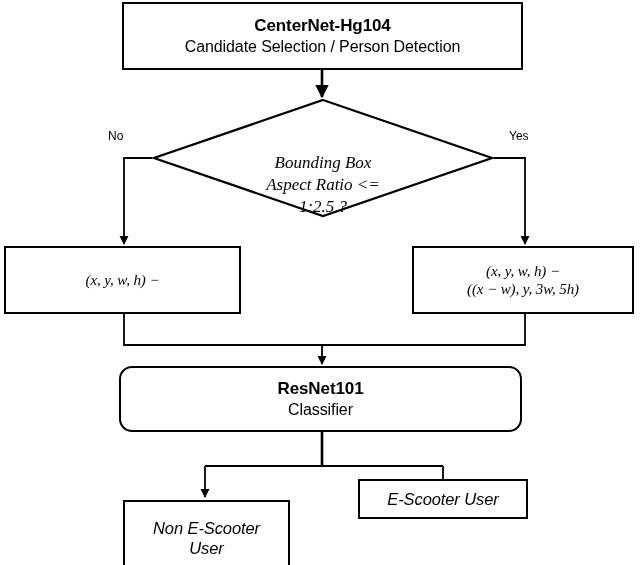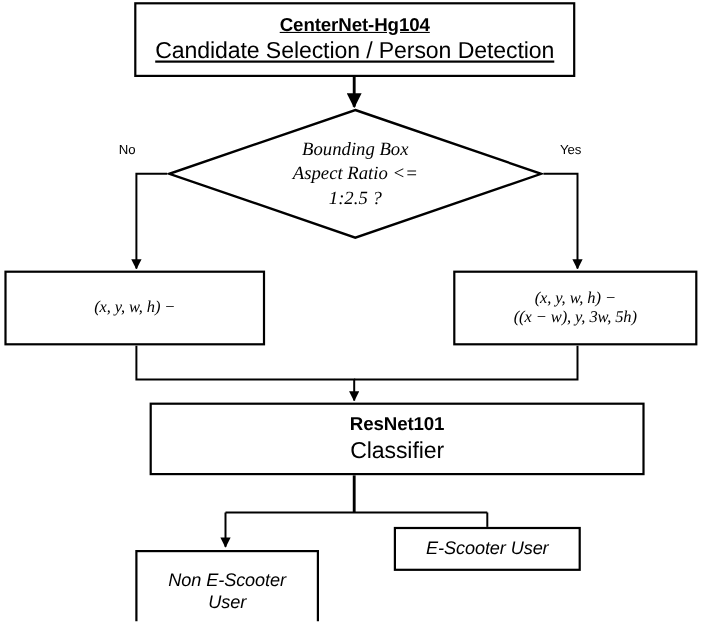--- a/index.html
+++ b/index.html
@@ -36,21 +36,21 @@
     line-height: 1.22;
   }
   .node .line-bold {
     font-weight: bold;
     font-size: 17px;
     color: #000;
     letter-spacing: -0.1px;
   }
   .node .line-plain {
     font-weight: normal;
-    font-size: 21px;
+    font-size: 16px;
     color: #000;
     letter-spacing: -0.1px;
   }
   .node.formula {
     font-family: "Liberation Serif", serif;
     font-style: italic;
     font-size: 16.5px;
     color: #000;
     border-width: 2px;
   }
@@ -86,21 +86,21 @@
     left: 0; top: 0;
     width: 342px; height: 120px;
   }
   #decision-text {
     position: absolute;
     left: 0; top: 0;
     width: 342px; height: 120px;
     display: flex;
     flex-direction: column;
     align-items: center;
-    justify-content: center;
+    justify-content: flex-end;
     font-family: "Liberation Serif", serif;
     font-style: italic;
     font-size: 17px;
     line-height: 1.3;
     color: #000;
     text-align: center;
   }
 
   .edge-label {
     position: absolute;
@@ -133,21 +133,21 @@
     <path d="M 525 314 L 525 345 L 322 345" stroke="#000000" stroke-width="1.8" fill="none"></path>
 
     <line x1="322" y1="432" x2="322" y2="466" stroke="#000000" stroke-width="2.6"></line>
     <line x1="205" y1="466" x2="443" y2="466" stroke="#000000" stroke-width="1.8"></line>
 
     <line x1="205" y1="466" x2="205" y2="497" stroke="#000000" stroke-width="1.8" marker-end="url(#arrow)"></line>
 
     <line x1="443" y1="466" x2="443" y2="497" stroke="#000000" stroke-width="1.8" marker-end="url(#arrow)"></line>
   </svg>
 
-  <div class="node" id="node-detector" style="left:122px; top:2px; width:401px; height:68px;text-decoration:underline;">
+  <div class="node" id="node-detector" style="left:122px; top:2px; width:401px; height:68px;">
     <div class="line-bold">CenterNet-Hg104</div>
     <div class="line-plain">Candidate Selection / Person Detection</div>
   </div>
 
   <div id="decision-wrap">
     <svg viewBox="0 0 342 120" xmlns="http://www.w3.org/2000/svg">
       <polygon points="171,2 340,60 171,118 2,60" fill="#ffffff" stroke="#000000" stroke-width="2.2"></polygon>
     </svg>
     <div id="decision-text">
       <div>Bounding Box</div>
@@ -161,21 +161,21 @@
 
   <div class="node formula" id="node-no-branch" style="left:4px; top:246px; width:237px; height:68px;">
     <div class="line-plain">(x, y, w, h) −</div>
   </div>
 
   <div class="node formula" id="node-yes-branch" style="left:412px; top:246px; width:222px; height:68px;">
     <div class="line-plain">(x, y, w, h) −</div>
     <div class="line-plain">((x − w), y, 3w, 5h)</div>
   </div>
 
-  <div class="node" id="node-classifier" style="left:136px; top:366px; width:450px; height:66px;">
+  <div class="node" id="node-classifier" style="left:119px; top:366px; width:403px; height:66px;border-radius:13px;">
     <div class="line-bold">ResNet101</div>
     <div class="line-plain">Classifier</div>
   </div>
 
   <div class="node leaf" id="node-leaf-left" style="left:123px; top:500px; width:167px; height:76px;">
     <div class="line-plain">Non E-Scooter</div>
     <div class="line-plain">User</div>
   </div>
 
   <div class="node leaf" id="node-leaf-right" style="left:358px; top:479px; width:170px; height:40px;">

